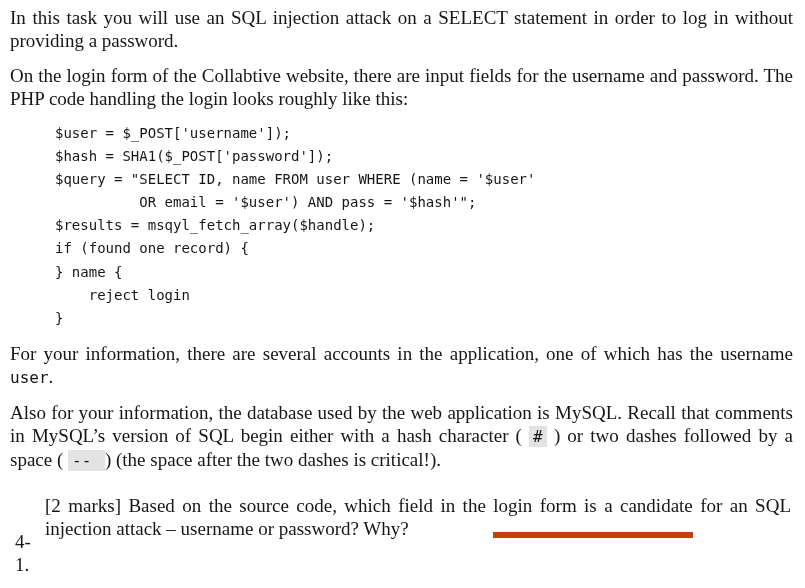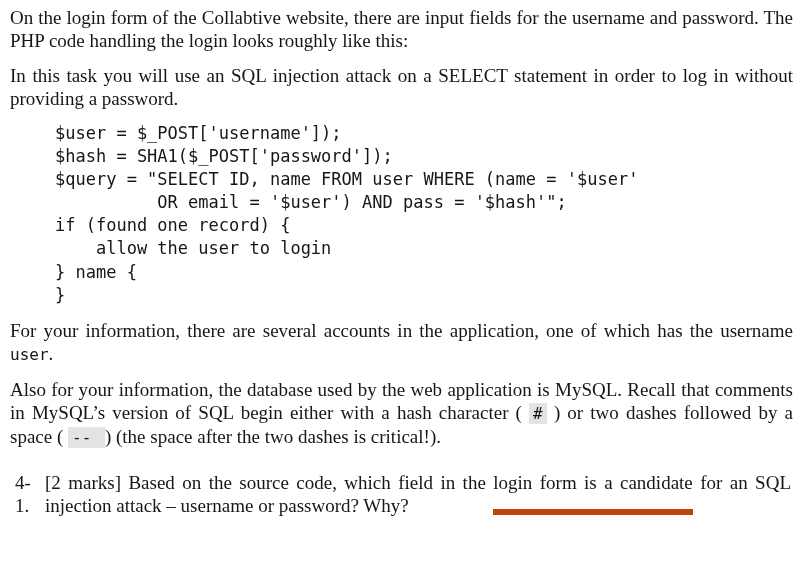--- a/index.html
+++ b/index.html
@@ -22,21 +22,21 @@
     width: 805px;
     height: 588px;
   }
   p.body-par {
     margin: 0 0 12px 0;
     text-align: justify;
   }
   .code-block {
     margin: 0 0 12px 45px;
     font-family: "DejaVu Sans Mono", "Liberation Mono", monospace;
-    font-size: 17px;
+    font-size: 14px;
     line-height: 23.1px;
   }
   .code-line {
     white-space: pre;
   }
   .mono {
     font-family: "DejaVu Sans Mono", "Liberation Mono", monospace;
     font-size: 16px;
   }
   .inline-code {
@@ -47,51 +47,53 @@
     white-space: pre;
   }
   .question {
     display: flex;
     margin-top: 22px;
   }
   .qlabel {
     flex: none;
     width: 30px;
     padding-left: 5px;
+    margin-top: 36px;
   }
   .qtext {
     flex: 1;
     text-align: justify;
     padding-right: 2px;
   }
   .marks {
     font-weight: normal;
   }
   .hl-underline {
     border-bottom: 6px solid #c2410c;
     padding-bottom: 16px;
   }
 </style>
 </head>
 <body>
 
 <div class="page">
 
+  <p class="body-par">In this task you will use an SQL injection attack on a SELECT statement in order to log in without providing a password.</p>
+
   <p class="body-par">On the login form of the Collabtive website, there are input fields for the username and password. The PHP code handling the login looks roughly like this:</p>
-
-  <p class="body-par">In this task you will use an SQL injection attack on a SELECT statement in order to log in without providing a password.</p>
 
   <div class="code-block">
     <div class="code-line">$user = $_POST['username']);</div>
     <div class="code-line">$hash = SHA1($_POST['password']);</div>
     <div class="code-line">$query = "SELECT ID, name FROM user WHERE (name = '$user'</div>
     <div class="code-line">          OR email = '$user') AND pass = '$hash'";</div>
+    <div class="code-line">$results = msqyl_fetch_array($handle);</div>
     <div class="code-line">if (found one record) {</div>
-    <div class="code-line">    allow the user to login</div>
     <div class="code-line">} name {</div>
+    <div class="code-line">    reject login</div>
     <div class="code-line">}</div>
   </div>
 
   <p class="body-par"><span>For your information, there are several accounts in the application, one of which has the username </span><span class="mono">user</span><span>.</span></p>
 
   <p class="body-par"><span>Also for your information, the database used by the web application is MySQL. Recall that comments in MySQL’s version of SQL begin either with a hash character ( </span><span class="inline-code">#</span><span> ) or two dashes followed by a space ( </span><span class="inline-code">-- </span><span>) (the space after the two dashes is critical!).</span></p>
 
   <div class="question">
     <span class="qlabel">4-1.</span>
     <div class="qtext"><span class="marks">[2 marks]</span><span> Based on the source code, which field in the </span><span class="hl-underline">login form is a candidate</span><span> for an SQL injection attack – username or password? Why?</span></div>

